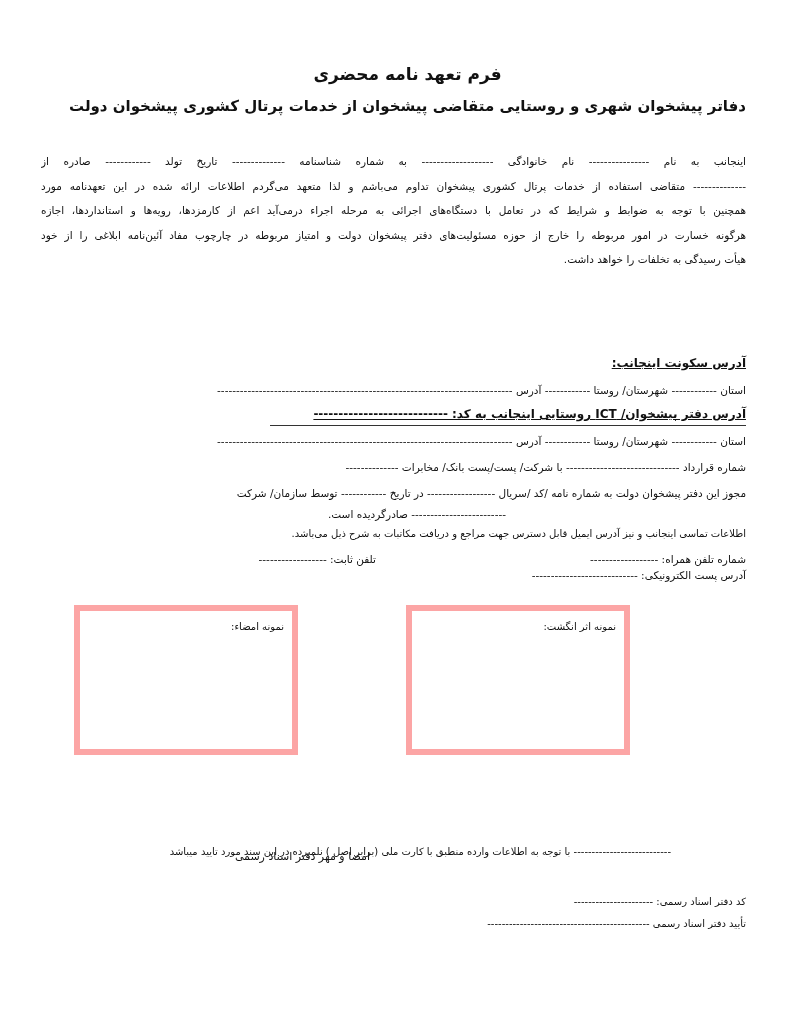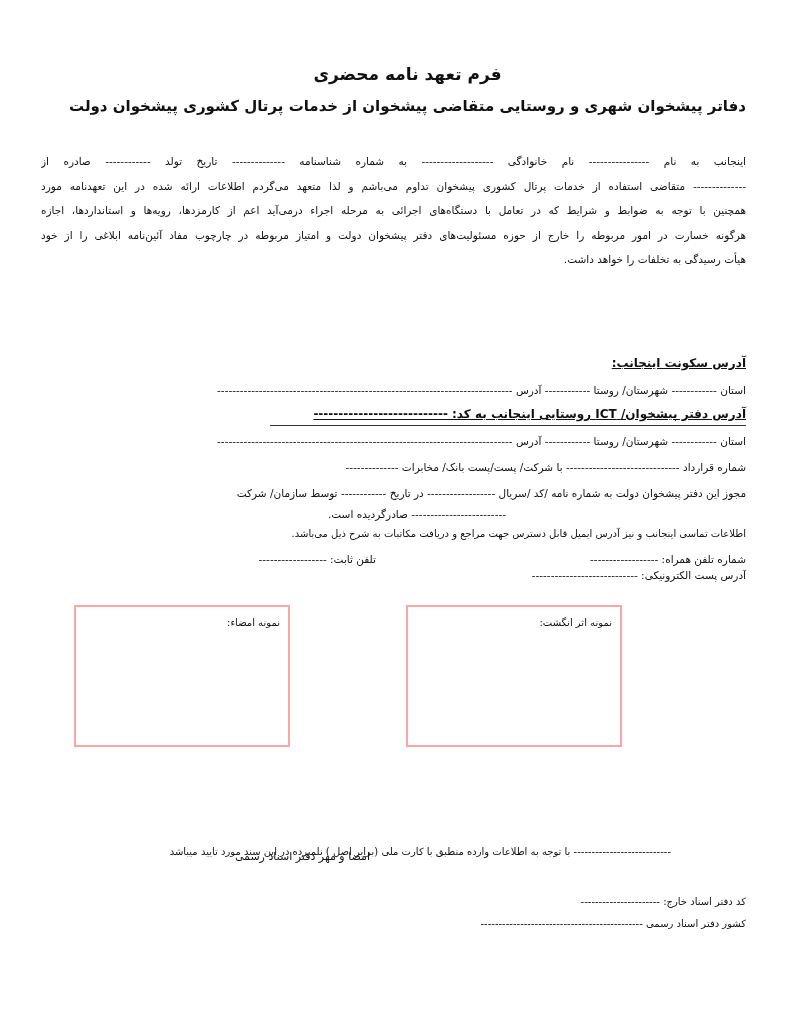--- a/index.html
+++ b/index.html
@@ -20,21 +20,21 @@
     position: absolute; right: 45px; width: 705px; direction: rtl;
     font-size: 10.5px; line-height: 24.6px; text-align: justify;
     top: 149px;
   }
   .para .ln { display: block; height: 24.6px; white-space: nowrap; overflow: hidden; text-align-last: justify; }
   .para .ln.last { text-align-last: right; }
   .row { position: absolute; right: 45px; direction: rtl; font-size: 10.5px; white-space: nowrap; }
   .heading { font-weight: bold; font-size: 12px; text-decoration: underline; }
   .heading-underline { position: absolute; height: 1px; background: #333; }
   .box {
-    position: absolute; border: 2px solid #fca5a5; background: #fff;
+    position: absolute; border: 6px solid #fca5a5; background: #fff;
   }
   .box .lbl { position: absolute; right: 8px; top: 10px; font-size: 10px; direction: rtl; }
   .bold { font-weight: normal; }
 </style>
 </head>
 <body>
 
 <div class="page">
 
   <div class="title t1">فرم تعهد نامه محضری</div>
@@ -67,16 +67,16 @@
   <div class="box" style="left:406px; top:605px; width:212px; height:138px;">
     <span class="lbl">نمونه اثر انگشت:</span>
   </div>
   <div class="box" style="left:74px; top:605px; width:212px; height:138px;">
     <span class="lbl">نمونه امضاء:</span>
   </div>
 
   <div class="row" style="top:846px; right:120px; font-size:10px;">--------------------------- با توجه به اطلاعات وارده منطبق با کارت ملی (برابر اصل ) نلمبرده در این سند مورد تایید میباشد</div>
 
   <div class="abs bold rtl" style="top:850px; right:421px; font-size:11px;">امضا و مهر دفتر اسناد رسمی</div>
-  <div class="row" style="top:896px; font-size:10px;">کد دفتر اسناد خارج: ----------------------</div>
-  <div class="row" style="top:918px; font-size:10px;">کشور دفتر اسناد رسمی ---------------------------------------------</div>
+  <div class="row" style="top:896px; font-size:10px;">کد دفتر اسناد رسمی: ----------------------</div>
+  <div class="row" style="top:918px; font-size:10px;">تأیید دفتر اسناد رسمی ---------------------------------------------</div>
 
 </div>
 
 </body></html>

